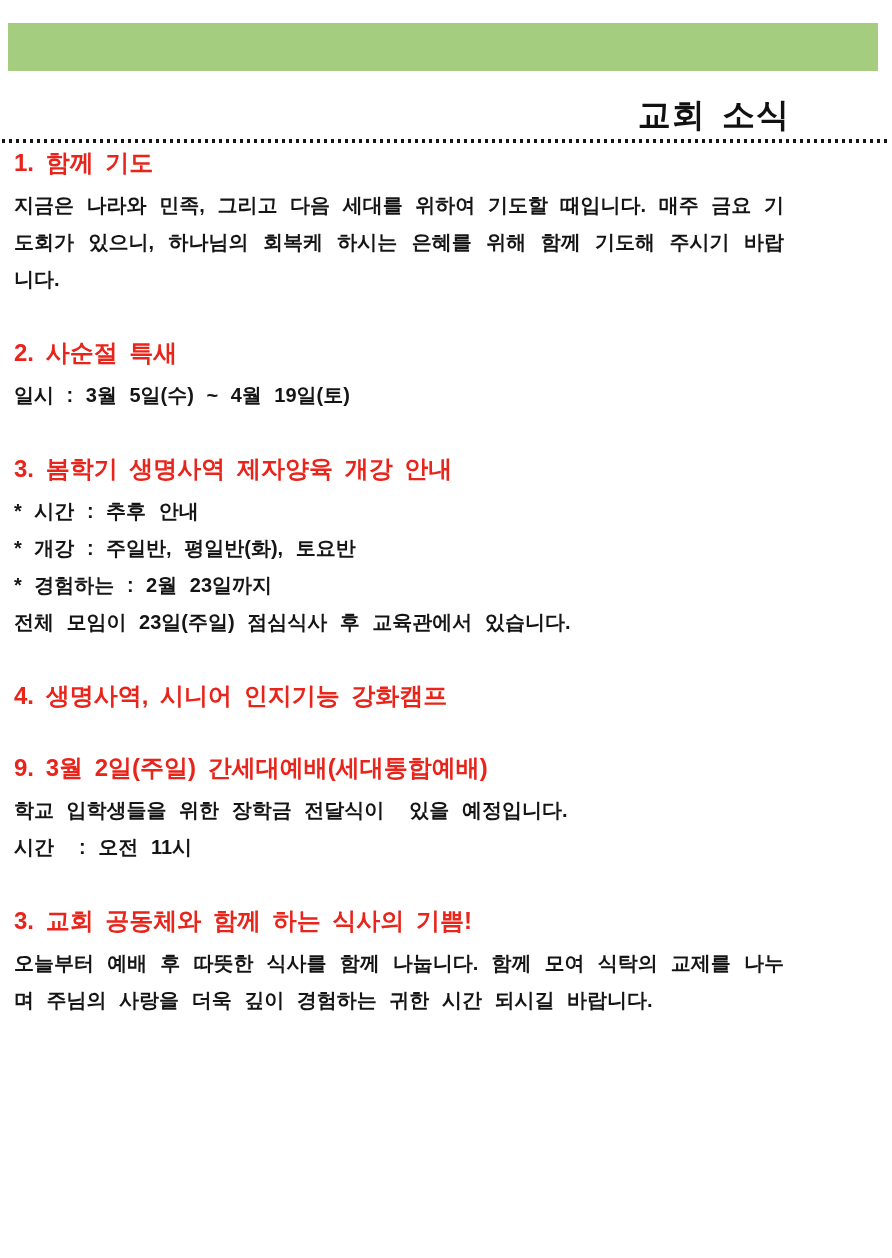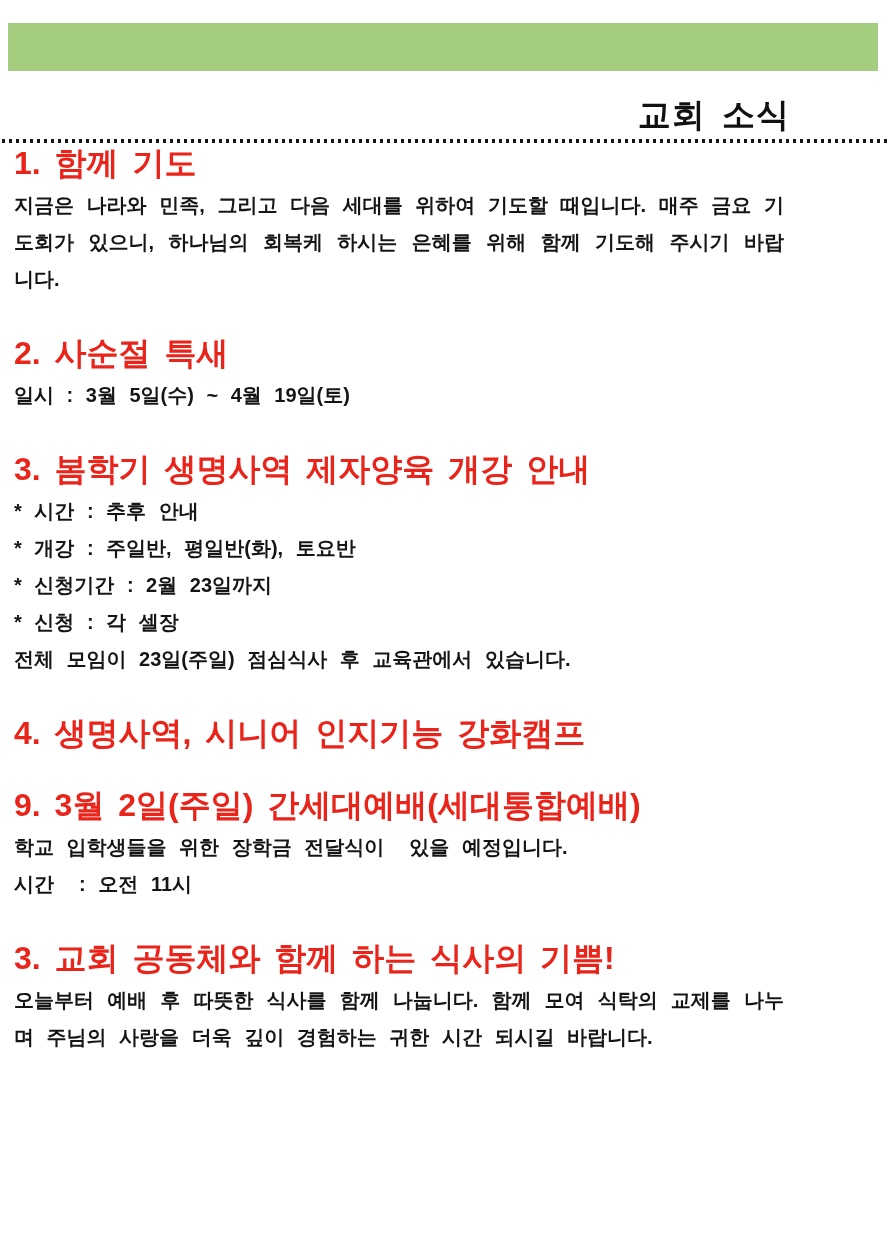--- a/index.html
+++ b/index.html
@@ -54,21 +54,21 @@
     position: absolute;
     left: 14px;
     right: 14px;
     top: 146px;
   }
   section {
     margin: 0 0 38px 0;
   }
   .section-heading {
     margin: 0 0 7px 0;
-    font-size: 32px;
+    font-size: 24px;
     line-height: 34px;
     color: var(--heading-red, #e8241b);
     letter-spacing: 0px;
     word-spacing: 5px;
   }
   .body-line {
     margin: 0;
     font-size: 20px;
     line-height: 37px;
     text-align: justify;
@@ -97,22 +97,21 @@
     <div class="section-body">
           <p class="body-line">일시 : 3월 5일(수) ~ 4월 19일(토)</p>
         </div>
   </section>
 
   <section>
     <h2 class="section-heading">3. 봄학기 생명사역 제자양육 개강 안내</h2>
     <div class="section-body">
           <p class="body-line">* 시간 : 추후 안내</p>
           <p class="body-line">* 개강 : 주일반, 평일반(화), 토요반</p>
-          <p class="body-line">* 신청기간 : 2월 23일까지</p>
-          <p class="body-line">* 신청 : 각 셀장</p>
+          <p class="body-line">* 경험하는 : 2월 23일까지</p>
           <p class="body-line">전체 모임이 23일(주일) 점심식사 후 교육관에서 있습니다.</p>
         </div>
   </section>
 
   <section>
     <h2 class="section-heading">4. 생명사역, 시니어 인지기능 강화캠프</h2>
   </section>
 
   <section>
     <h2 class="section-heading">9. 3월 2일(주일) 간세대예배(세대통합예배)</h2>

